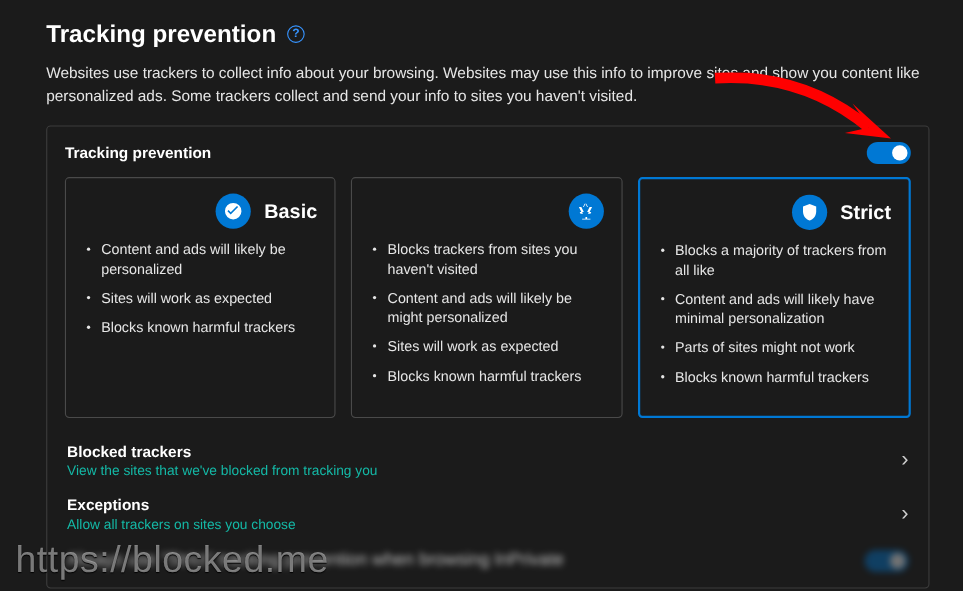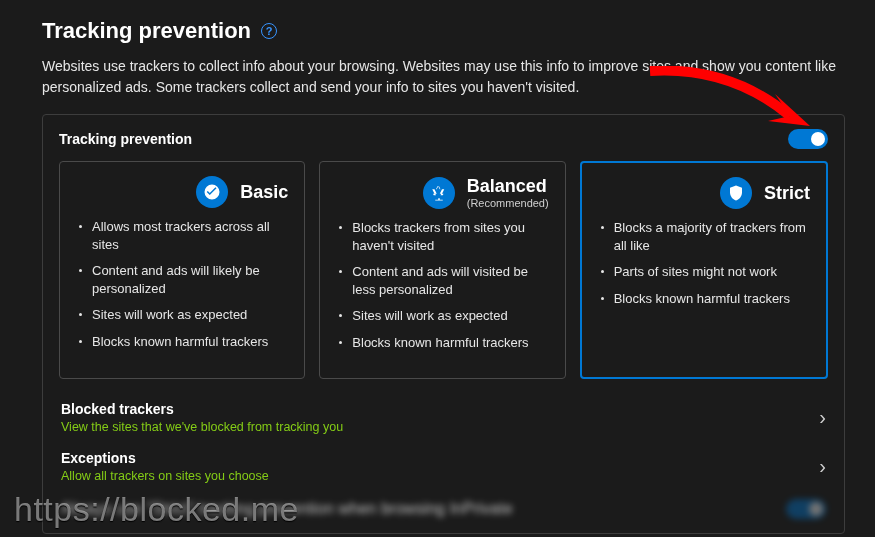--- a/index.html
+++ b/index.html
@@ -64,21 +64,21 @@
   .bullets li::before {
     content: ""; width: 3px; height: 3px; background: #e6e6e6; border-radius: 50%;
     position: absolute; left: 3px; top: 7px;
   }
 
   .link-row {
     display: flex; justify-content: space-between; align-items: center;
     padding: 8px 2px; cursor: pointer;
   }
   .link-row .texts .title { font-size: 14px; font-weight: 600; }
-  .link-row .texts .desc  { font-size: 12.5px; color: #84cc16; margin-top: 3px; }
+  .link-row .texts .desc  { font-size: 12.5px; color: #14b8a6; margin-top: 3px; }
   .chev { color: #cfcfcf; font-size: 20px; font-weight: 300; }
 
   .bottom-blur {
     margin-top: 2px;
     filter: blur(3px); opacity: .7;
     display: flex; justify-content: space-between; align-items: center;
     padding: 6px 2px;
   }
 
   .watermark {
@@ -118,59 +118,55 @@
               <svg viewBox="0 0 24 24">
                 <path d="M12 2a10 10 0 1 0 0 20 10 10 0 0 0 0-20zm-3 14l-4-4 1.4-1.4L9 13.2l7.6-7.6L18 7l-9 9z"></path>
               </svg>
             </div>
       <div>
         <div class="card-title">Basic</div>
 
       </div>
     </div>
     <ul class="bullets">
-      <li>Allows most trackers across all sites</li>
             <li>Content and ads will likely be personalized</li>
             <li>Sites will work as expected</li>
             <li>Blocks known harmful trackers</li>
     </ul>
         </div>
         <div class="card">
     <div class="card-head">
       <div class="card-icon">
               <svg viewBox="0 0 24 24">
                 <path d="M12 3l2 4h5l-3 6h2l-1 2h-3l1-2h-2l3-6h-3l-2-4-2 4H6l3 6H7l1 2H5l-1-2h2L3 7h5l2-4zm-1 16h2v2h-2v-2zm-4 2h10v1H7v-1z"></path>
               </svg>
             </div>
-      <div>
-        <div class="card-title">Balanced</div>
-        <div class="card-sub">(Recommended)</div>
-      </div>
     </div>
     <ul class="bullets">
       <li>Blocks trackers from sites you haven't visited</li>
-            <li>Content and ads will visited be less personalized</li>
+            <li>Content and ads will likely be might personalized</li>
             <li>Sites will work as expected</li>
             <li>Blocks known harmful trackers</li>
     </ul>
         </div>
         <div class="card selected">
     <div class="card-head">
       <div class="card-icon">
               <svg viewBox="0 0 24 24">
                 <path d="M12 2l8 3v6c0 5-3.4 9.7-8 11-4.6-1.3-8-6-8-11V5l8-3z"></path>
               </svg>
             </div>
       <div>
         <div class="card-title">Strict</div>
 
       </div>
     </div>
     <ul class="bullets">
       <li>Blocks a majority of trackers from all like</li>
+            <li>Content and ads will likely have minimal personalization</li>
             <li>Parts of sites might not work</li>
             <li>Blocks known harmful trackers</li>
     </ul>
         </div>
       </div>
 
     <div class="link-row">
       <div class="texts">
         <div class="title">Blocked trackers</div>
         <div class="desc">View the sites that we've blocked from tracking you</div>

